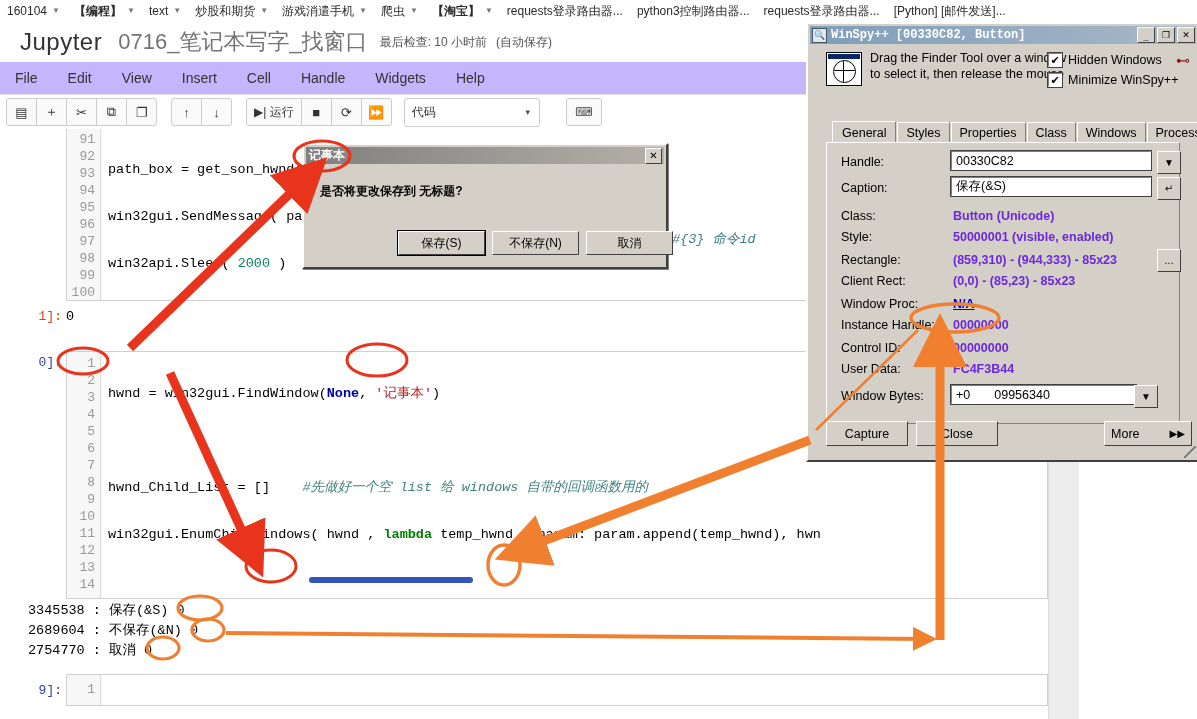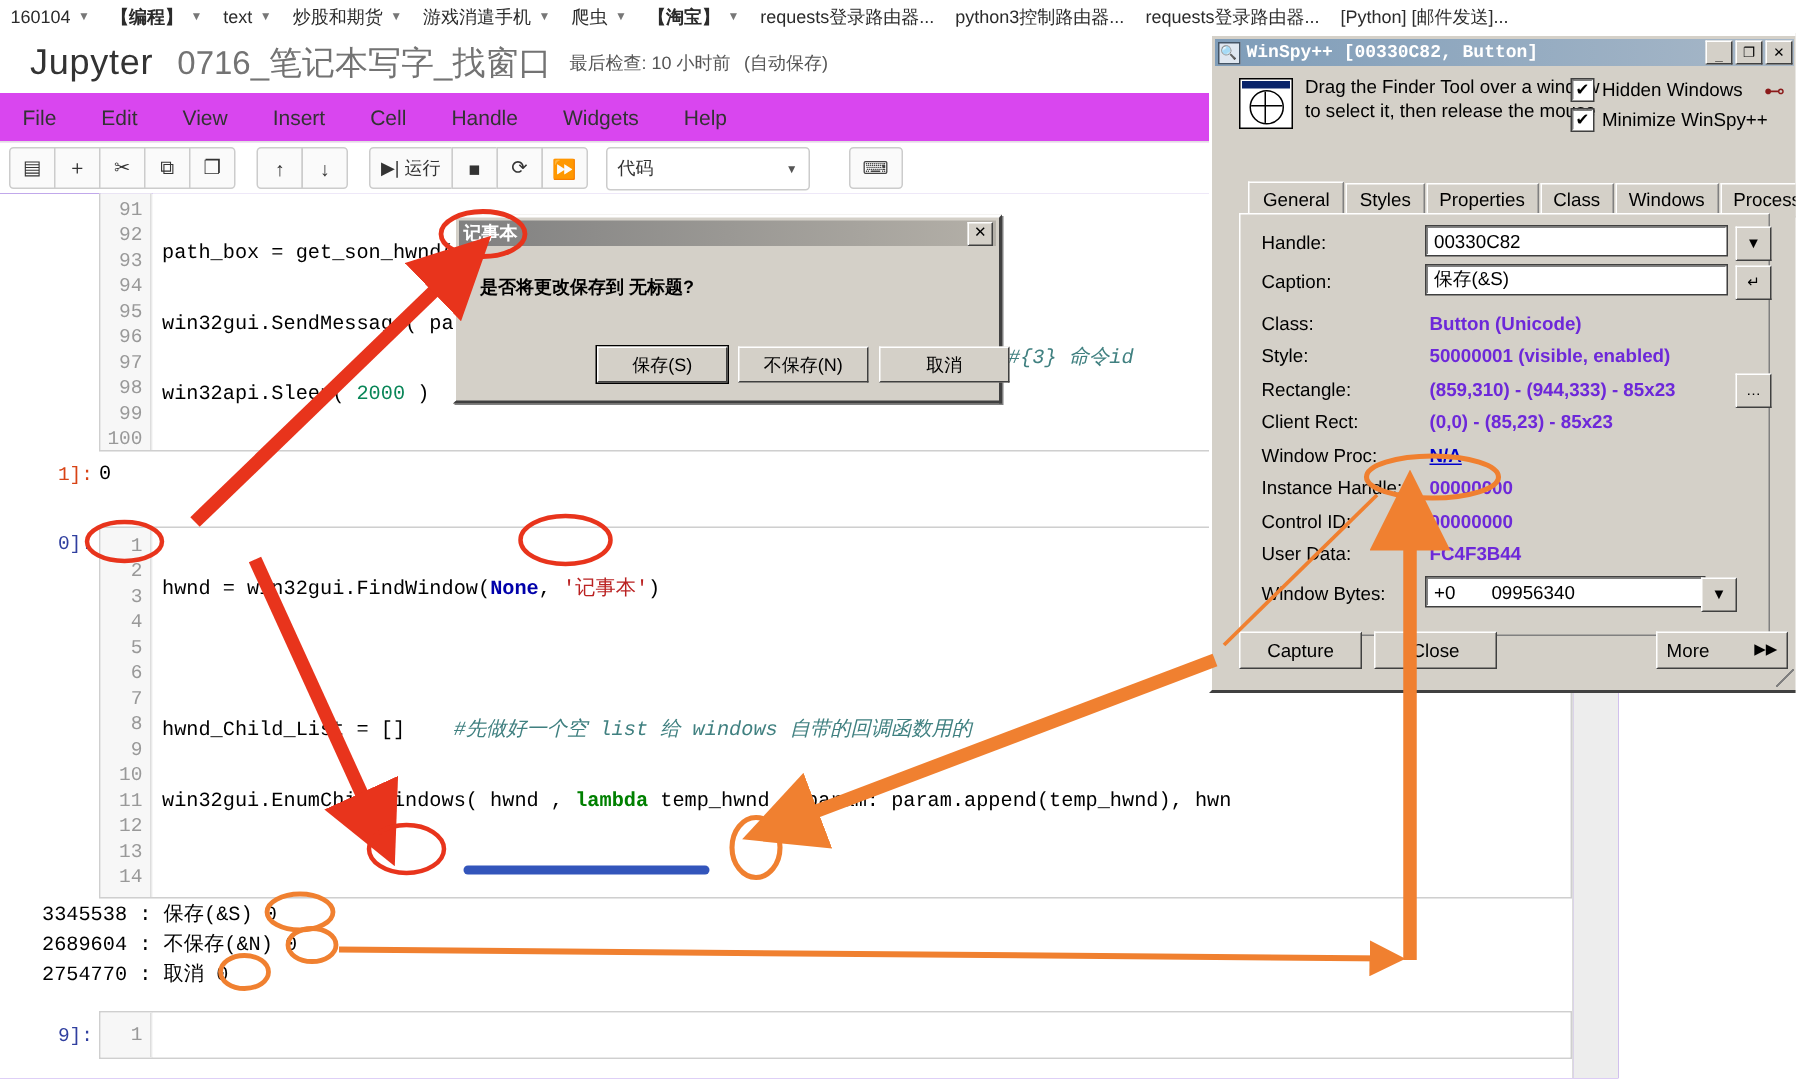--- a/index.html
+++ b/index.html
@@ -28,21 +28,21 @@
     display:flex;align-items:center;padding-left:24px;
   }
   #jup-logo{font-size:24px;color:#333;margin-left:-4px;letter-spacing:.5px;}
   #nb-name{font-size:22px;color:#737373;margin-left:16px;}
   #nb-check{font-size:12px;color:#555;margin-left:12px;}
   #nb-autosave{font-size:12px;color:#555;margin-left:9px;}
 
   
   #menubar{
     position:absolute;left:0;top:62px;width:1058px;height:32px;
-    background:#d946ef;border-bottom:1px solid #e0e0e0;
+    background:#c4b5fd;border-bottom:1px solid #e0e0e0;
     display:flex;align-items:center;font-size:14px;color:#333;
   }
   .menu-item{padding:0 15px;line-height:32px;cursor:default;}
 
   
   #toolbar{
     position:absolute;left:0;top:95px;width:1197px;height:34px;
     background:#ffffff;border-bottom:1px solid #e0e0e0;
     display:flex;align-items:center;
   }
@@ -64,21 +64,21 @@
   .tb-sel .caret{font-size:8px;color:#555;}
   .tb-kbd{
     margin-left:26px;width:34px;height:26px;border:1px solid #ccc;border-radius:3px;
     background:#fafafa;display:flex;align-items:center;justify-content:center;
     font-size:12px;color:#444;cursor:pointer;
   }
 
   
   #nb-body{
     position:absolute;left:0;top:129px;width:1079px;height:590px;
-    background:#6d28d9;overflow:hidden;
+    background:#0f766e;overflow:hidden;
   }
   #nb-page{
     position:absolute;left:0;top:0;width:1048px;height:590px;background:#ffffff;
     border-right:1px solid #dcdcdc;
   }
   #right-gutter{
     position:absolute;left:1049px;top:0;width:148px;height:590px;background:#ededed;
   }
 
   .cell{position:absolute;left:0;}

